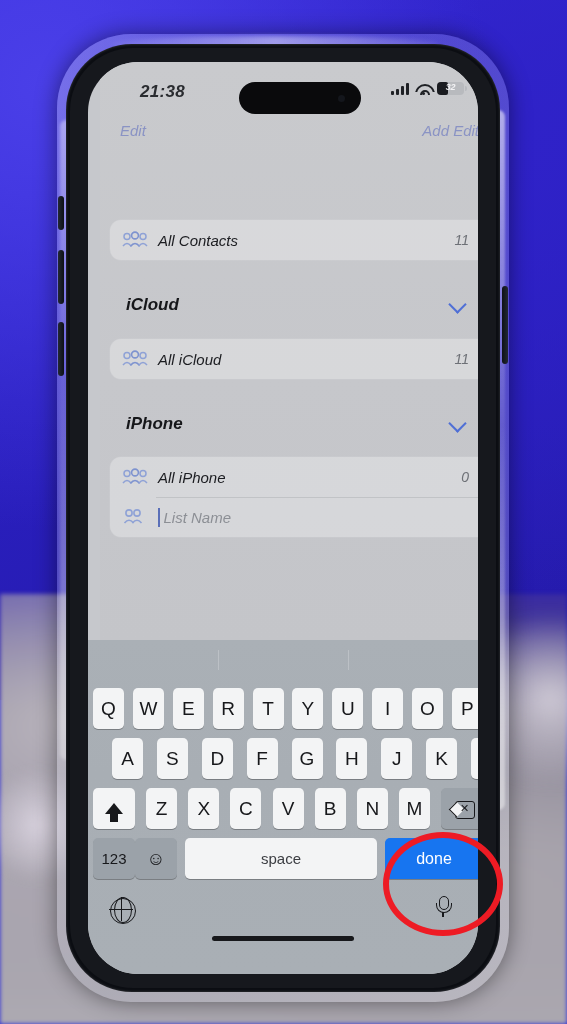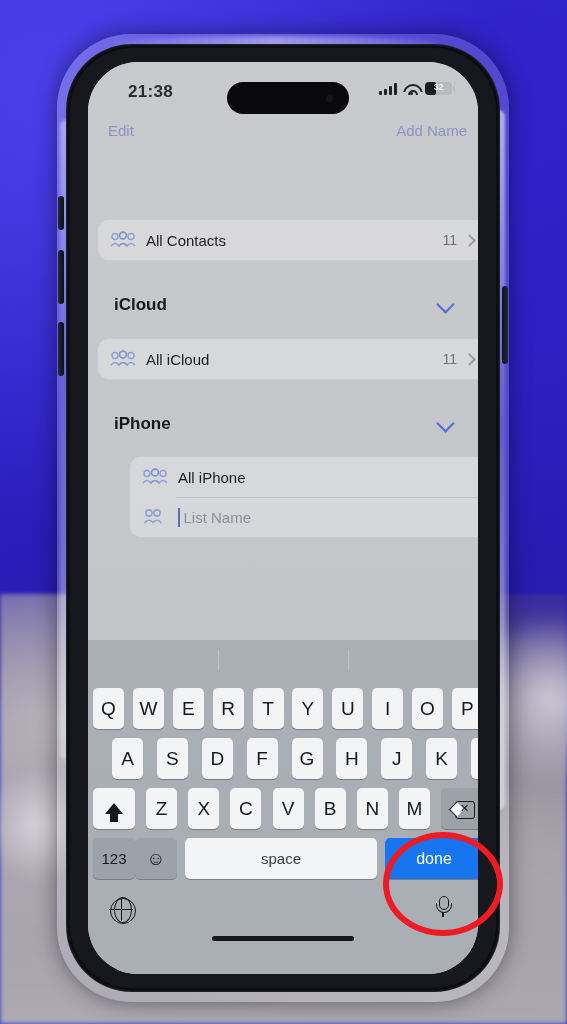--- a/index.html
+++ b/index.html
@@ -81,22 +81,23 @@
   .btn-action{left:58px;top:196px;width:6px;height:34px;background:linear-gradient(90deg,#232834,#0d1016);}
   .btn-power{left:502px;top:286px;width:6px;height:78px;background:linear-gradient(270deg,#232834,#0d1016);}
 
   
   .screen{
     position:absolute;left:88px;top:62px;width:390px;height:912px;
     border-radius:50px;overflow:hidden;background:#c6c8cc;
   }
   
   .app{
-    position:absolute;left:0;top:0;width:390px;height:578px;
+    position:absolute;left:12px;top:0;width:390px;height:578px;
     background:linear-gradient(180deg,#c9cacd 0%,#c6c7cb 55%,#c4c5c9 100%);
+    font-style:italic;
   }
   
   .statusbar{
     position:absolute;left:0;top:0;width:390px;height:52px;
   }
   .status-time{
     position:absolute;left:40px;top:20px;font-size:17px;font-weight:700;color:#2a2c30;letter-spacing:0.3px;
   }
   .island{
     position:absolute;left:139px;top:20px;width:122px;height:32px;border-radius:18px;
@@ -279,21 +280,21 @@
         <div class="battery">
           <div class="battery-fill"></div>
           <div class="battery-num">32</div>
           <div class="battery-cap"></div>
         </div>
       </div>
     </div>
 
     <div class="navbar">
       <div class="nav-edit">Edit</div>
-      <div class="nav-add">Add Name</div>
+      <div class="nav-add">Add Edit</div>
     </div>
 
     <div class="card" style="top:158px;">
       <div class="row">
         <div class="grp-icon">
           <svg width="26" height="18" viewBox="0 0 26 18">
             <circle cx="5" cy="5.5" r="3" fill="none" stroke="#8fa2d6" stroke-width="1.5"></circle>
             <path d="M1 15 q4 -5 8 0" fill="none" stroke="#8fa2d6" stroke-width="1.5"></path>
             <circle cx="13" cy="4.5" r="3.4" fill="none" stroke="#7e93cf" stroke-width="1.6"></circle>
             <path d="M8.4 15.5 q4.6 -6 9.2 0" fill="none" stroke="#7e93cf" stroke-width="1.6"></path>
@@ -324,21 +325,21 @@
         </div>
         <div class="row-label">All iCloud</div>
         <div class="row-count">11</div>
         <div class="chev-r"></div>
       </div>
     </div>
 
     <div class="sec-head" style="top:352px;">iPhone</div>
     <div class="sec-chev" style="top:355px;"></div>
 
-    <div class="card" style="top:395px;margin-left:32px;">
+    <div class="card" style="top:395px;">
       <div class="row">
         <div class="grp-icon">
           <svg width="26" height="18" viewBox="0 0 26 18">
             <circle cx="5" cy="5.5" r="3" fill="none" stroke="#8fa2d6" stroke-width="1.5"></circle>
             <path d="M1 15 q4 -5 8 0" fill="none" stroke="#8fa2d6" stroke-width="1.5"></path>
             <circle cx="13" cy="4.5" r="3.4" fill="none" stroke="#7e93cf" stroke-width="1.6"></circle>
             <path d="M8.4 15.5 q4.6 -6 9.2 0" fill="none" stroke="#7e93cf" stroke-width="1.6"></path>
             <circle cx="21" cy="5.5" r="3" fill="none" stroke="#8fa2d6" stroke-width="1.5"></circle>
             <path d="M17 15 q4 -5 8 0" fill="none" stroke="#8fa2d6" stroke-width="1.5"></path>
           </svg>

